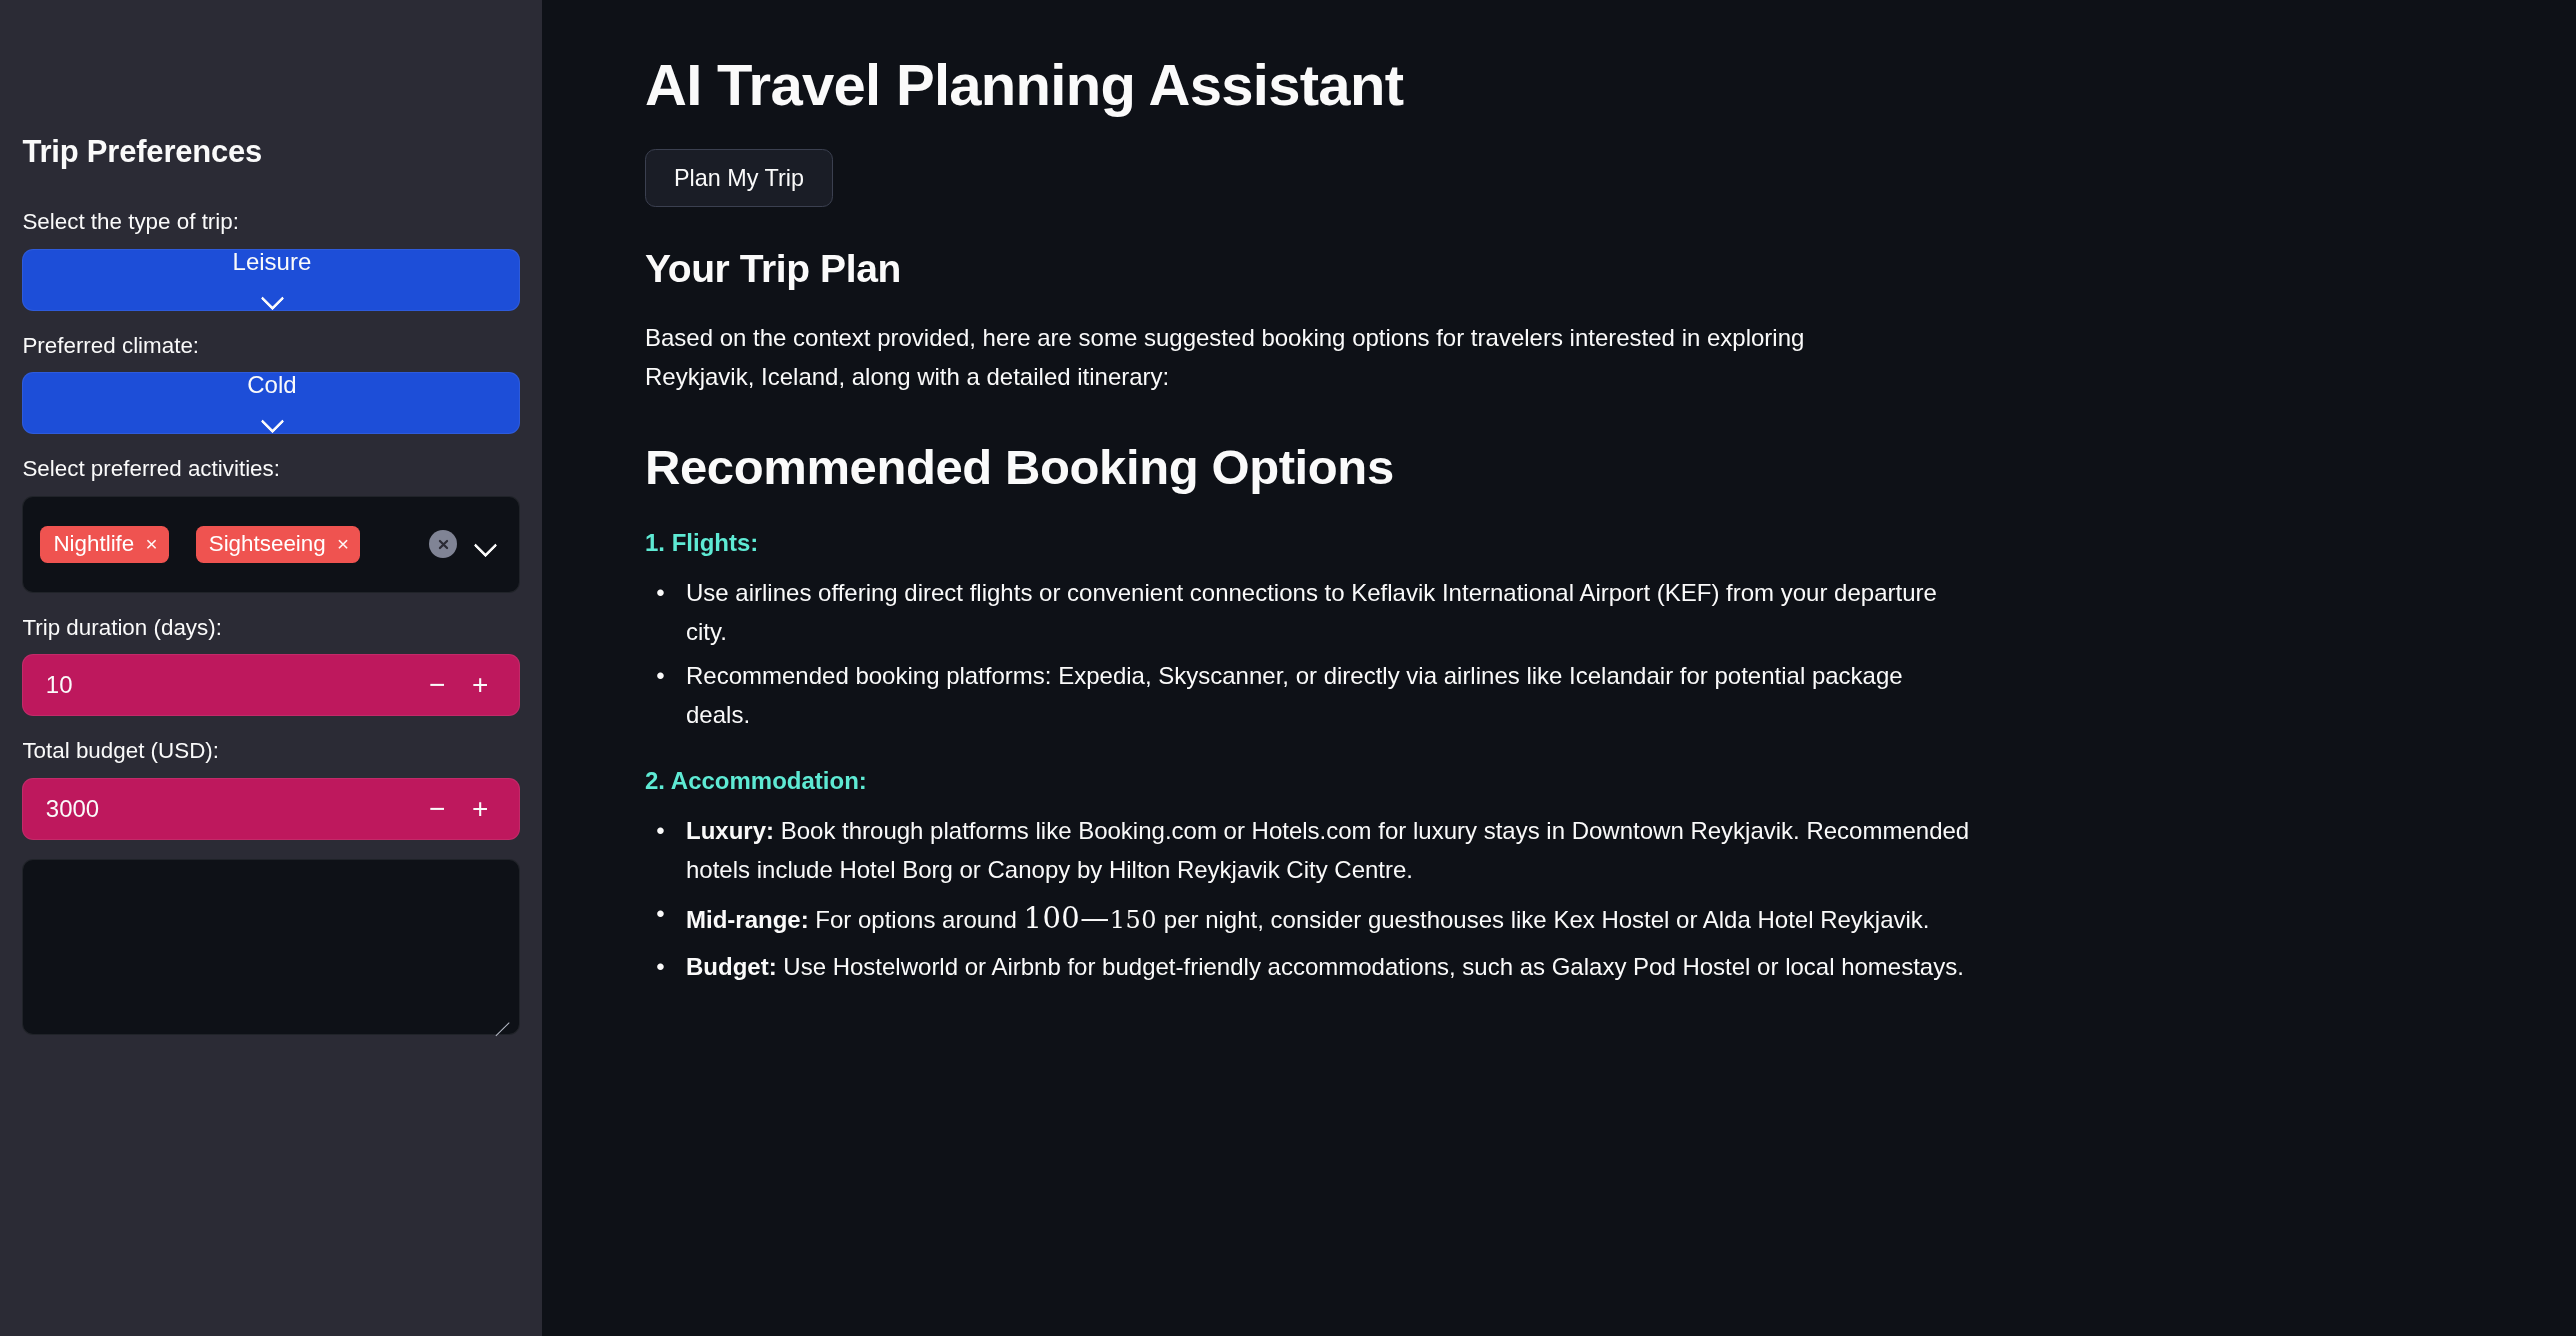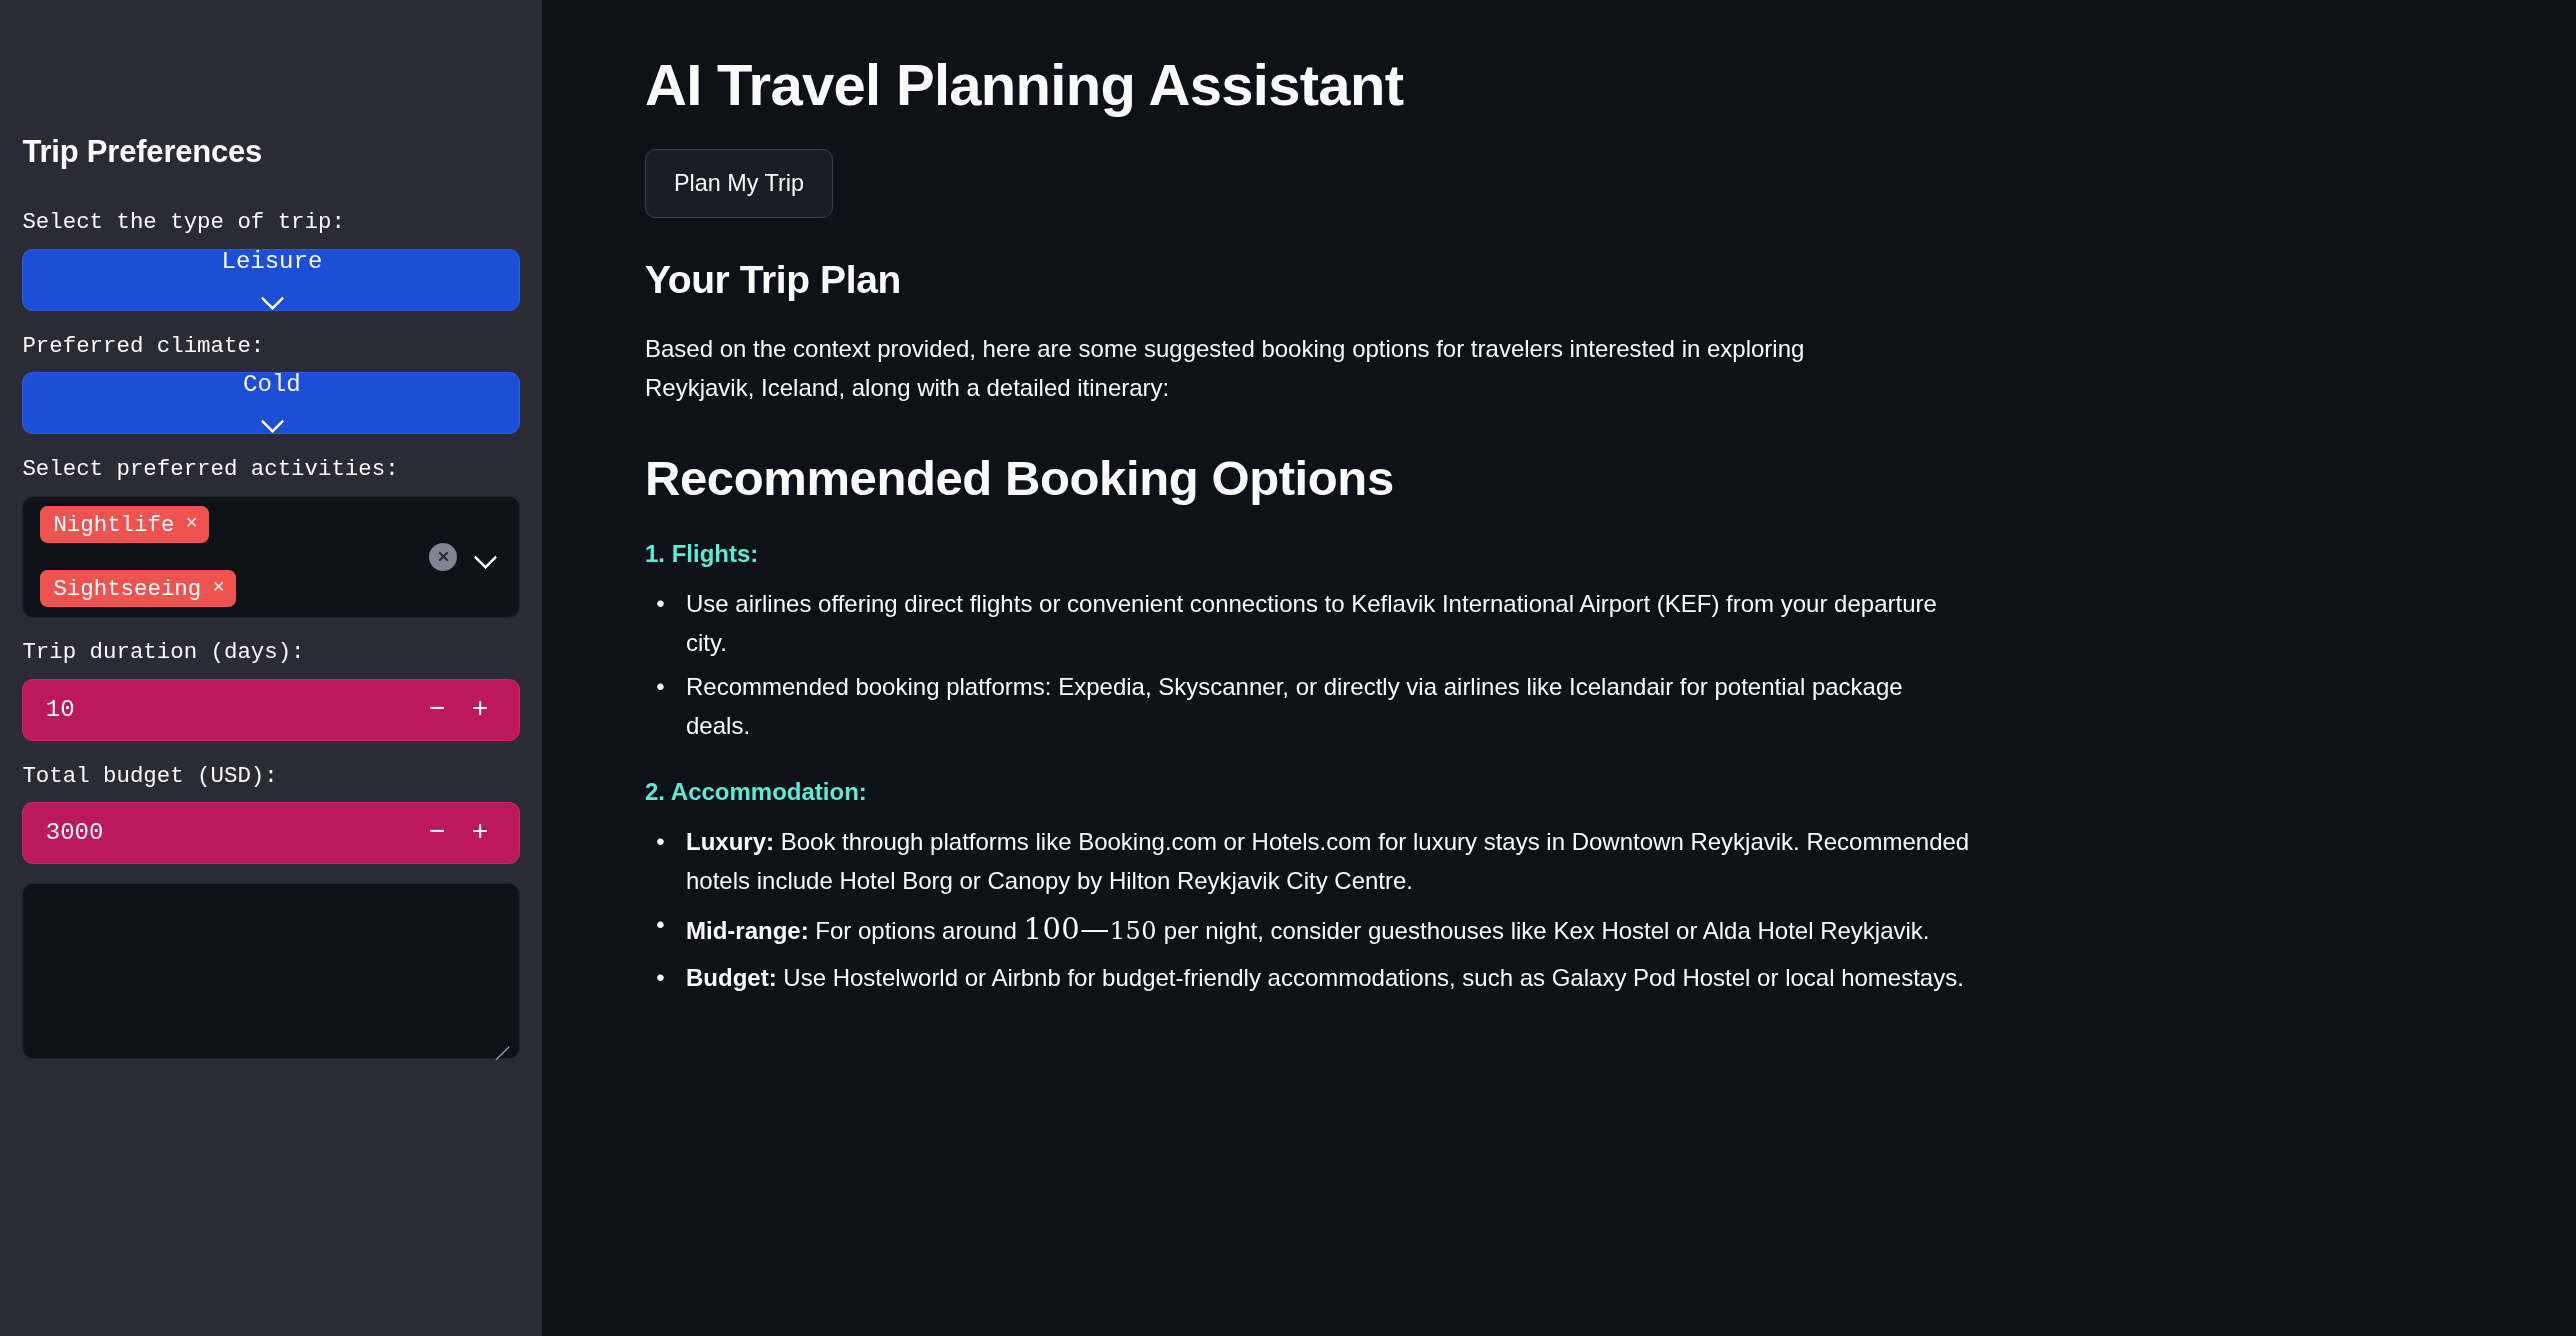--- a/index.html
+++ b/index.html
@@ -35,21 +35,21 @@
 
   .sidebar-title {
     font-size: 31px;
     font-weight: 700;
     color: #fafafa;
     letter-spacing: -0.2px;
     margin-bottom: 36px;
     line-height: 1.2;
   }
 
-  .field { margin-bottom: 18.7px; font-family: Liberation Mono, monospace; }
+  .field { margin-bottom: 18.7px; }
 
   .field-label {
     font-size: 22.4px;
     color: #fafafa;
     margin-bottom: 10.3px;
     line-height: 1.45;
     font-weight: 400;
   }
 
   
@@ -212,21 +212,21 @@
     color: #fafafa;
     letter-spacing: -0.7px;
     line-height: 1.18;
     margin-bottom: 30px;
   }
 
   .primary-btn {
     display: inline-flex;
     align-items: center;
     justify-content: center;
-    height: 69px;
+    height: 58px;
     padding: 0 28px;
     background: #1a1d26;
     border: 0.9px solid #3b4050;
     border-radius: 10.3px;
     color: #fafafa;
     font-size: 23.4px;
     font-family: "Liberation Sans", sans-serif;
     cursor: pointer;
     line-height: 1;
   }

